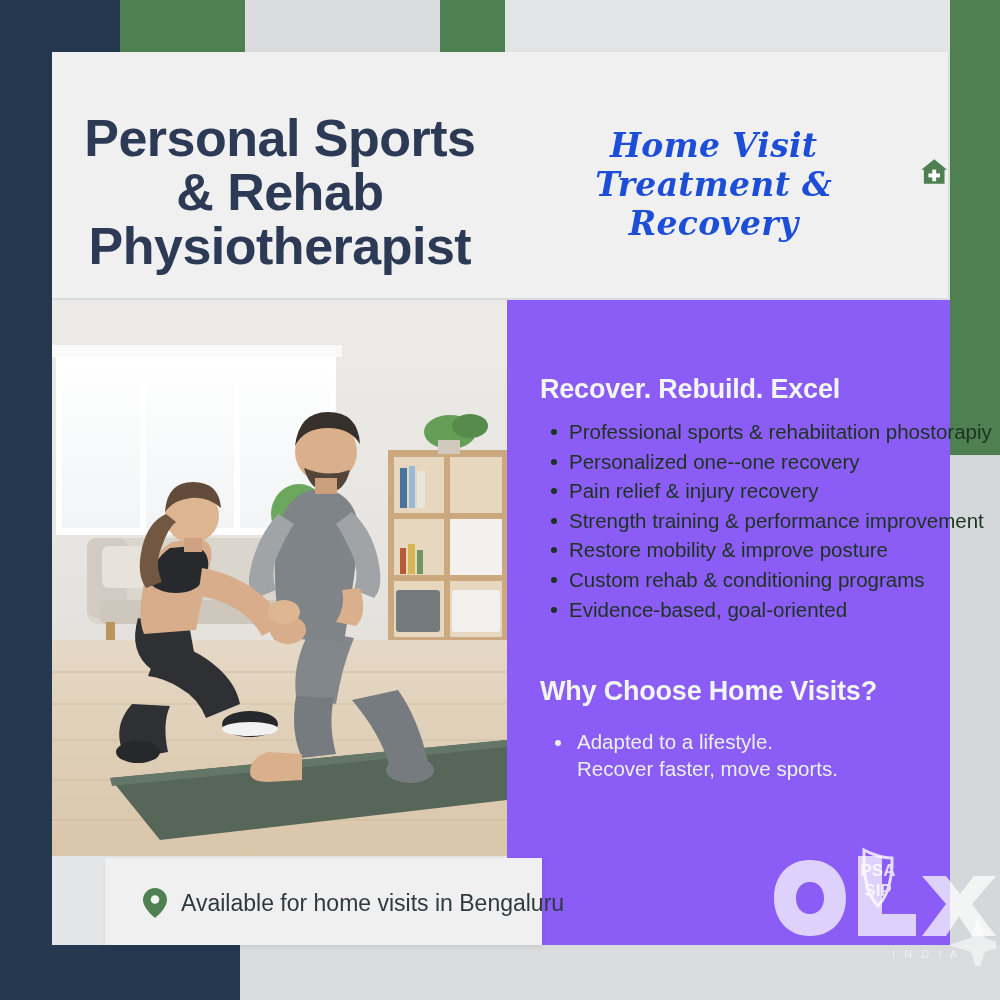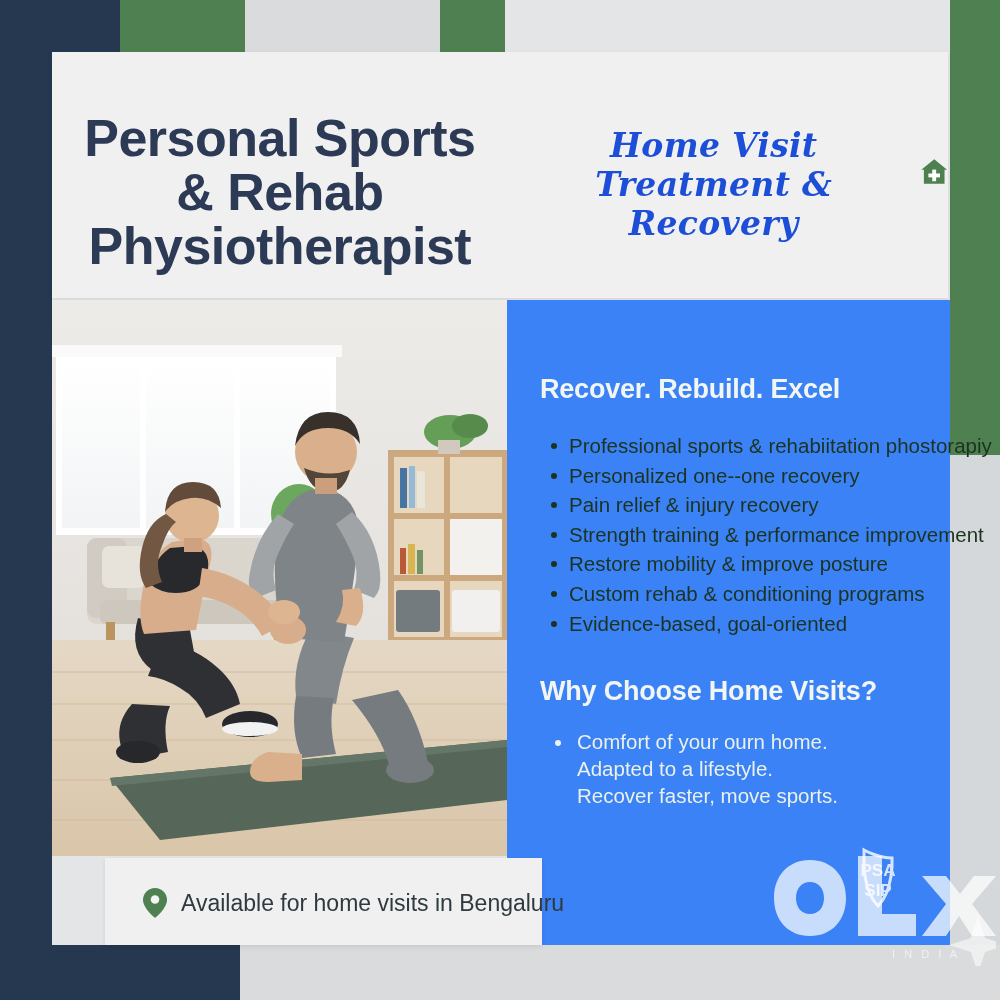--- a/index.html
+++ b/index.html
@@ -56,32 +56,32 @@
   
   .photo{
     position:absolute;left:52px;top:300px;width:455px;height:556px;
     overflow:hidden;background:#e9e6e1;
   }
   .photo svg{display:block;width:455px;height:556px;}
 
   
   .greenpanel{
     position:absolute;left:507px;top:300px;width:443px;height:645px;
-    background:#3b82f6;
+    background:#8b5cf6;
   }
   .sec-head{
     position:absolute;left:33px;
     font-size:27px;font-weight:700;color:#f2f6f1;
     letter-spacing:-.2px;white-space:nowrap;
   }
   .head-1{top:74px;}
   .head-2{top:376px;}
 
   ul.blist{list-style:none;margin:0;padding:0;position:absolute;left:40px;}
-  ul.blist.l1{top:131px;}
+  ul.blist.l1{top:117px;}
   ul.blist li{
     position:relative;padding-left:22px;
     font-size:20.5px;line-height:29.6px;
     color:#1c3320;white-space:nowrap;
   }
   ul.blist li::before{
     content:"";position:absolute;left:4px;top:12px;
     width:6px;height:6px;border-radius:50%;background:#1c3320;
   }
 
@@ -285,21 +285,20 @@
       <li>Strength training &amp; performance improvement</li>
       <li>Restore mobility &amp; improve posture</li>
       <li>Custom rehab &amp; conditioning programs</li>
       <li>Evidence-based, goal-oriented</li>
     </ul>
 
     <div class="sec-head head-2">Why Choose Home Visits?</div>
 
     <div class="why-block">
       <div class="bullet-row">
-        <div class="wline">Comfort of your ourn home.</div>
         <div class="wline">Adapted to a lifestyle.</div>
         <div class="wline">Recover faster, move sports.</div>
       </div>
     </div>
   </div>
 
   <div class="footer">
     <div class="footer-inner">
       <span class="pin-icon">
         <svg viewBox="0 0 24 30" xmlns="http://www.w3.org/2000/svg">

